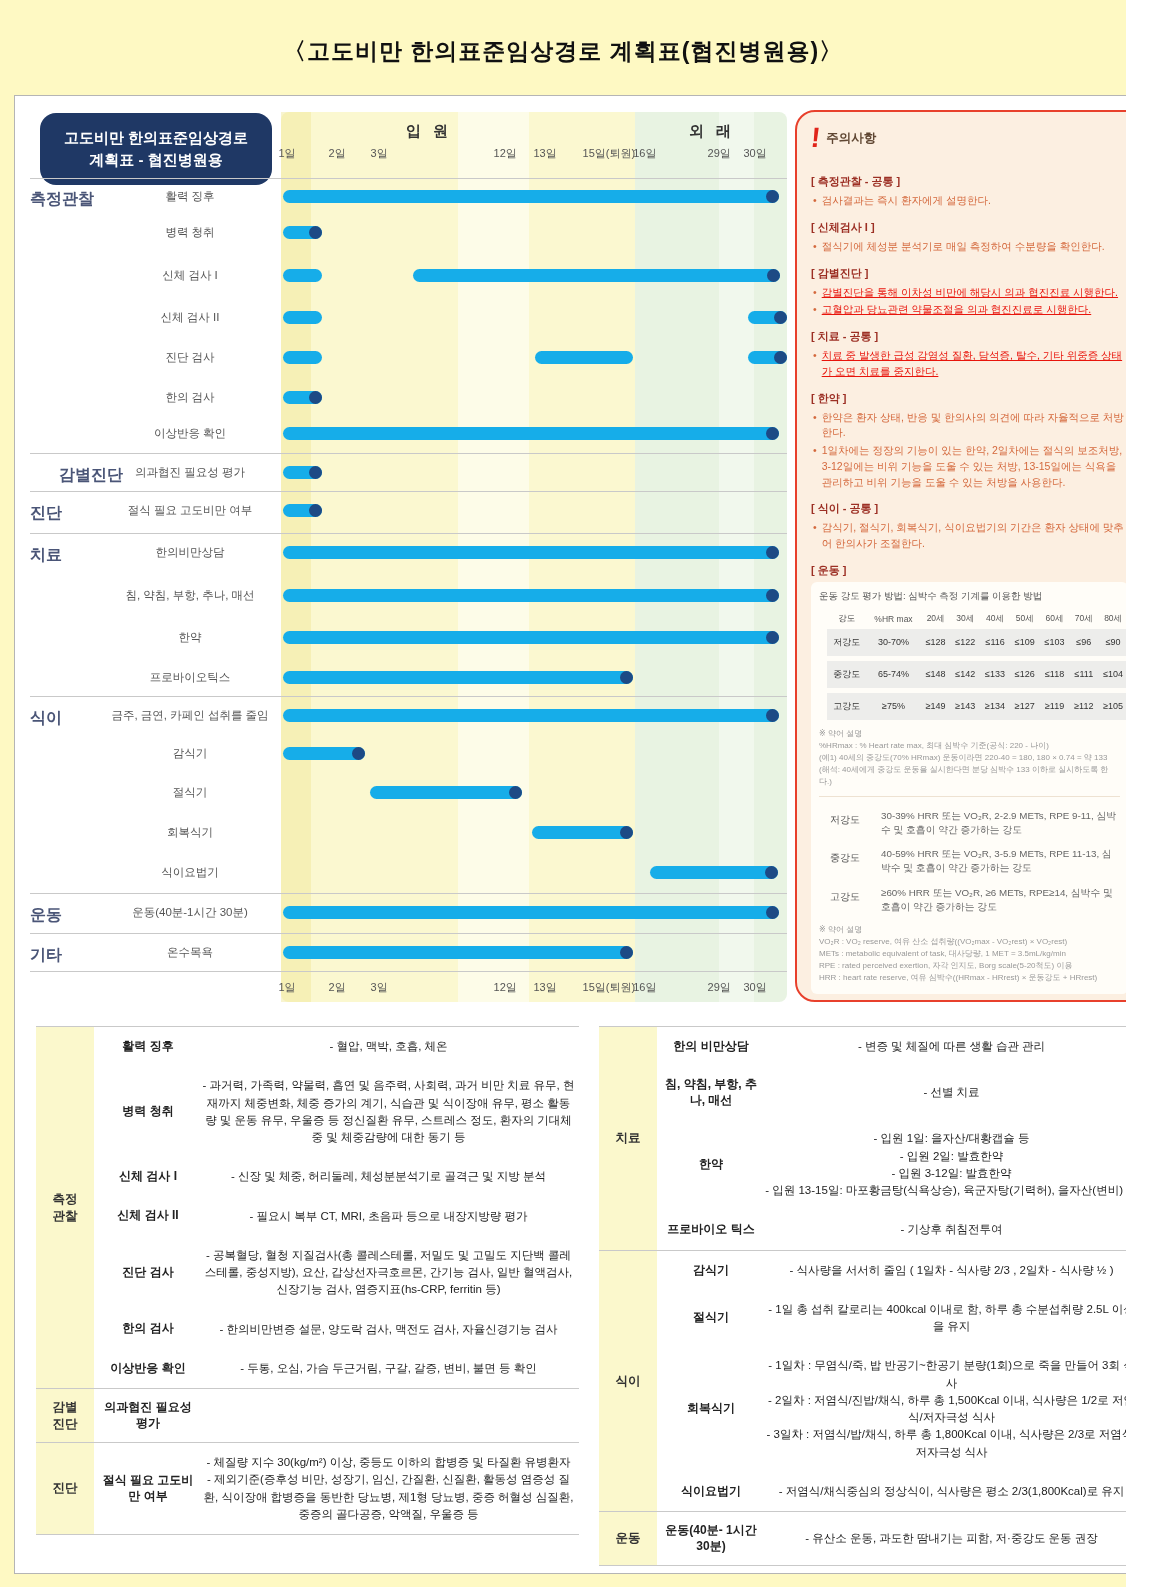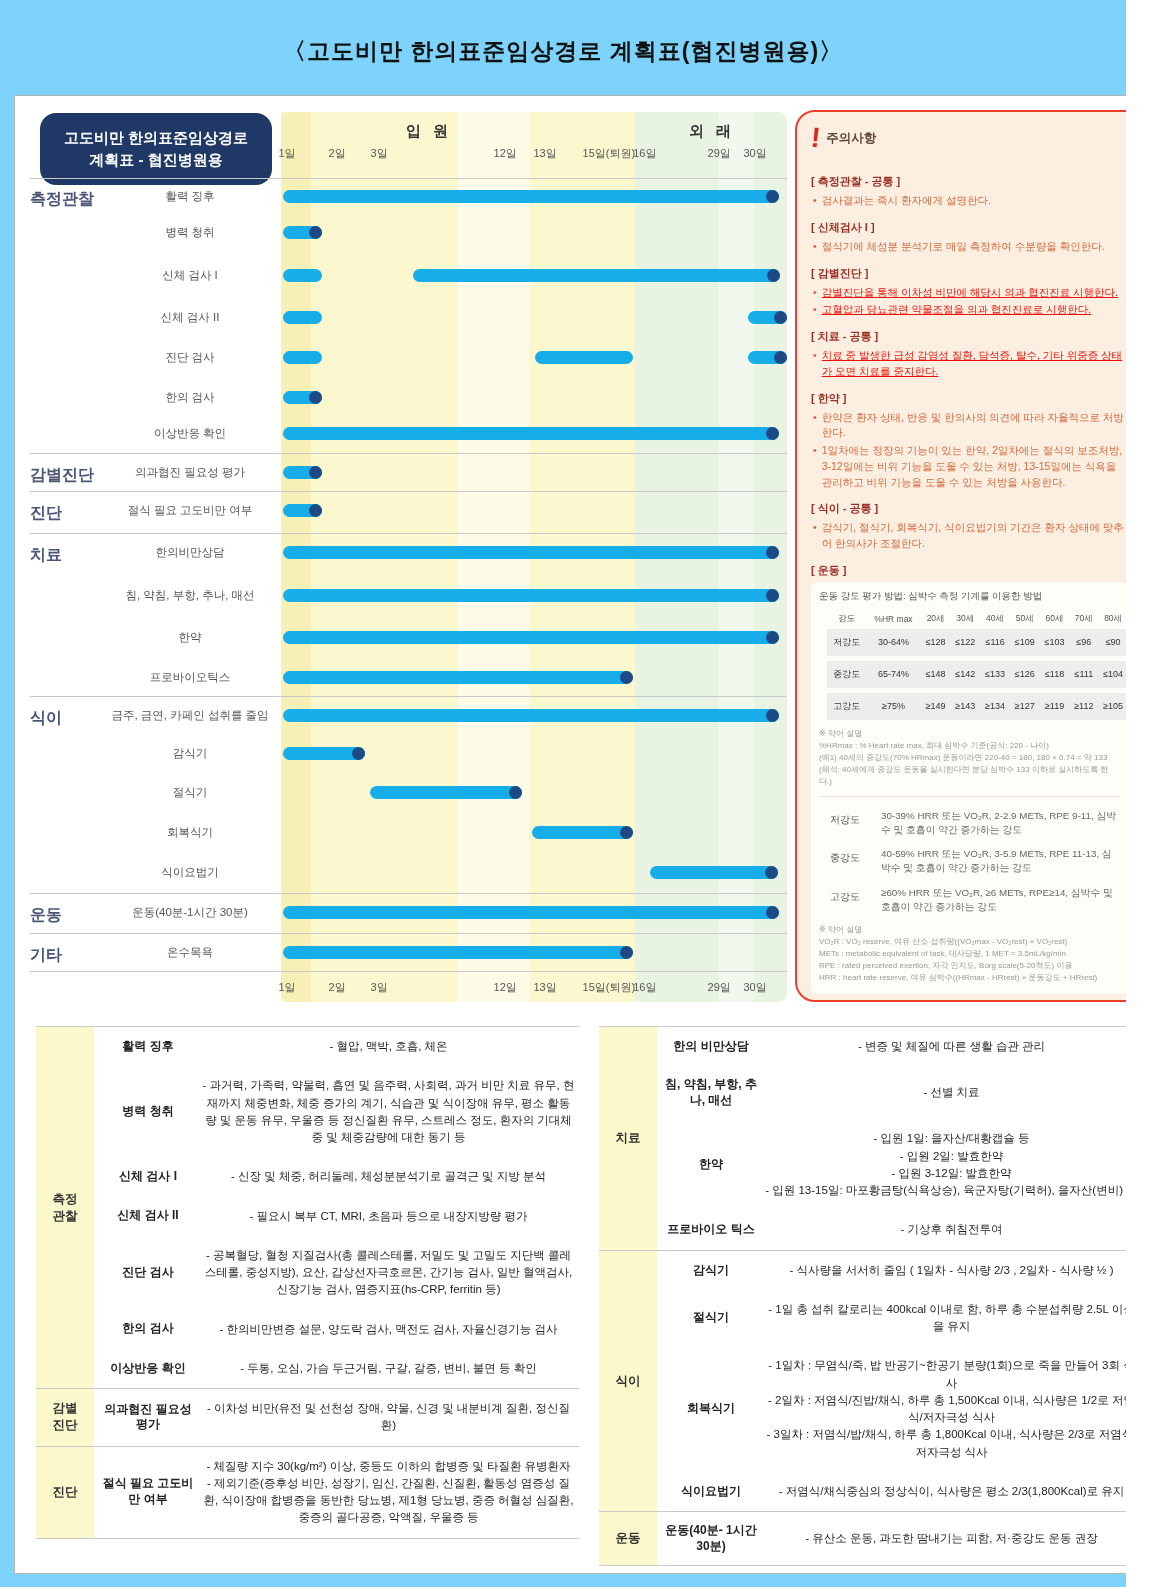--- a/index.html
+++ b/index.html
@@ -1,16 +1,16 @@
 <!DOCTYPE html>
 <html><head>
 <meta charset="utf-8">
 <style>
   html,body{margin:0;padding:0;background:#fff;}
-  .canvas{position:relative;width:1126px;height:1587px;background:#7dd3fc;overflow:hidden;
+  .canvas{position:relative;width:1126px;height:1587px;background:#fef9c3;overflow:hidden;
           font-family:"Liberation Sans","DejaVu Sans",sans-serif;color:#222;}
   .doc-title{position:absolute;top:36px;left:0;width:100%;text-align:center;
              font-size:23px;font-weight:bold;color:#111;letter-spacing:1px;}
   .page-border{position:absolute;left:14px;top:95px;width:1126px;height:1477px;
                border:1px solid #b5b5b5;background:#fff;}
   
   .hdr-box{position:absolute;left:40px;top:113px;width:232px;height:72px;background:#1f3865;
            border-radius:16px;color:#fff;font-weight:bold;font-size:15px;text-align:center;
            display:flex;flex-direction:column;justify-content:center;line-height:1.45;}
   .plot-yellow{position:absolute;left:281px;top:112px;width:354px;height:890px;background:#fbf8d0;border-radius:8px 0 0 8px;}
@@ -113,21 +113,21 @@
       <div class="sep" style="top: 453px;"></div>
       <div class="sep" style="top: 491px;"></div>
       <div class="sep" style="top: 533px;"></div>
       <div class="sep" style="top: 696px;"></div>
       <div class="sep" style="top: 893px;"></div>
       <div class="sep" style="top: 933px;"></div>
       <div class="sep" style="top: 971px;"></div>
     </div>
   <div id="cat-layer">
       <div class="cat-label" style="top: 189px;">측정관찰</div>
-      <div class="cat-label" style="top: 465px;">감별진단</div>
+      <div class="cat-label" style="top: 465px; margin-left: 29px;">감별진단</div>
       <div class="cat-label" style="top: 503px;">진단</div>
       <div class="cat-label" style="top: 545px;">치료</div>
       <div class="cat-label" style="top: 708px;">식이</div>
       <div class="cat-label" style="top: 905px;">운동</div>
       <div class="cat-label" style="top: 945px;">기타</div>
     </div>
   <div id="label-layer">
       <div class="row-label" style="top: 189px;">활력 징후</div>
       <div class="row-label" style="top: 225px;">병력 청취</div>
       <div class="row-label" style="top: 268px;">신체 검사 I</div>
@@ -274,21 +274,21 @@
               <th>40세</th>
               <th>50세</th>
               <th>60세</th>
               <th>70세</th>
               <th>80세</th>
             </tr>
           </thead>
           <tbody>
             <tr>
               <td>저강도</td>
-              <td>30-64%</td>
+              <td>30-70%</td>
               <td>≤128</td>
               <td>≤122</td>
               <td>≤116</td>
               <td>≤109</td>
               <td>≤103</td>
               <td>≤96</td>
               <td>≤90</td>
             </tr>
             <tr>
               <td>중강도</td>
@@ -379,21 +379,20 @@
               <div class="ddesc">- 두통, 오심, 가슴 두근거림, 구갈, 갈증, 변비, 불면 등 확인</div>
             </div>
           </div>
         </div>
         <div class="dsection">
           <div class="dcat">감별
 진단</div>
           <div class="drows">
             <div class="drow">
               <div class="dlabel">의과협진 필요성 평가</div>
-              <div class="ddesc">- 이차성 비만(유전 및 선천성 장애, 약물, 신경 및 내분비계 질환, 정신질환)</div>
             </div>
           </div>
         </div>
         <div class="dsection">
           <div class="dcat">진단</div>
           <div class="drows">
             <div class="drow">
               <div class="dlabel">절식 필요 고도비만 여부</div>
               <div class="ddesc">- 체질량 지수 30(kg/m²) 이상, 중등도 이하의 합병증 및 타질환 유병환자
 - 제외기준(증후성 비만, 성장기, 임신, 간질환, 신질환, 활동성 염증성 질환, 식이장애 합병증을 동반한 당뇨병, 제1형 당뇨병, 중증 허혈성 심질환, 중증의 골다공증, 악액질, 우울증 등</div>

